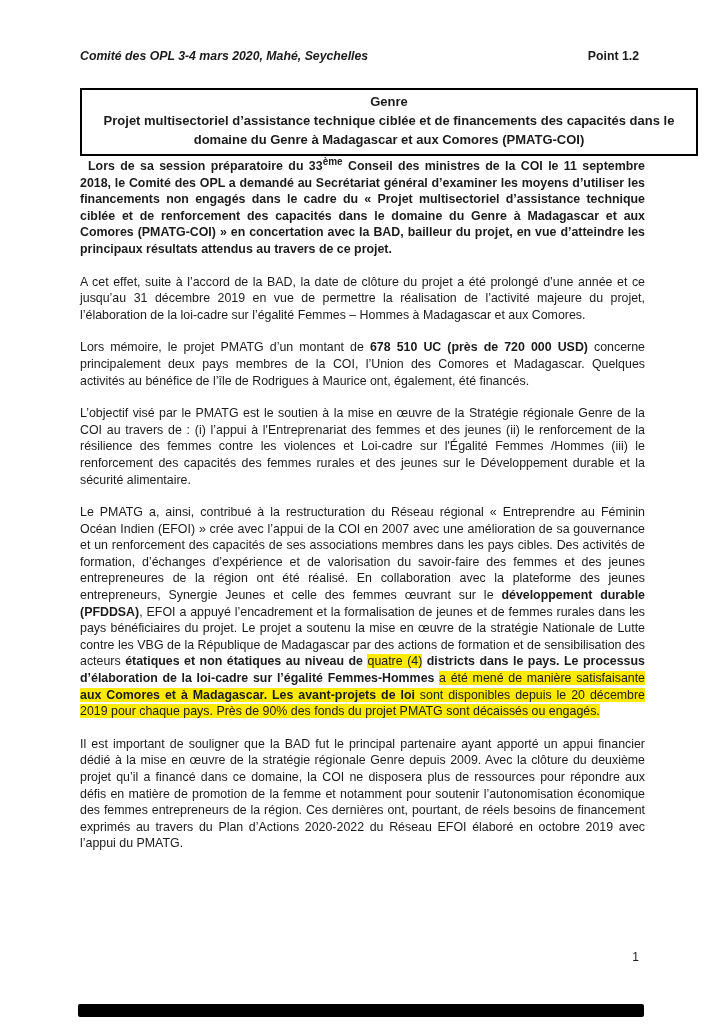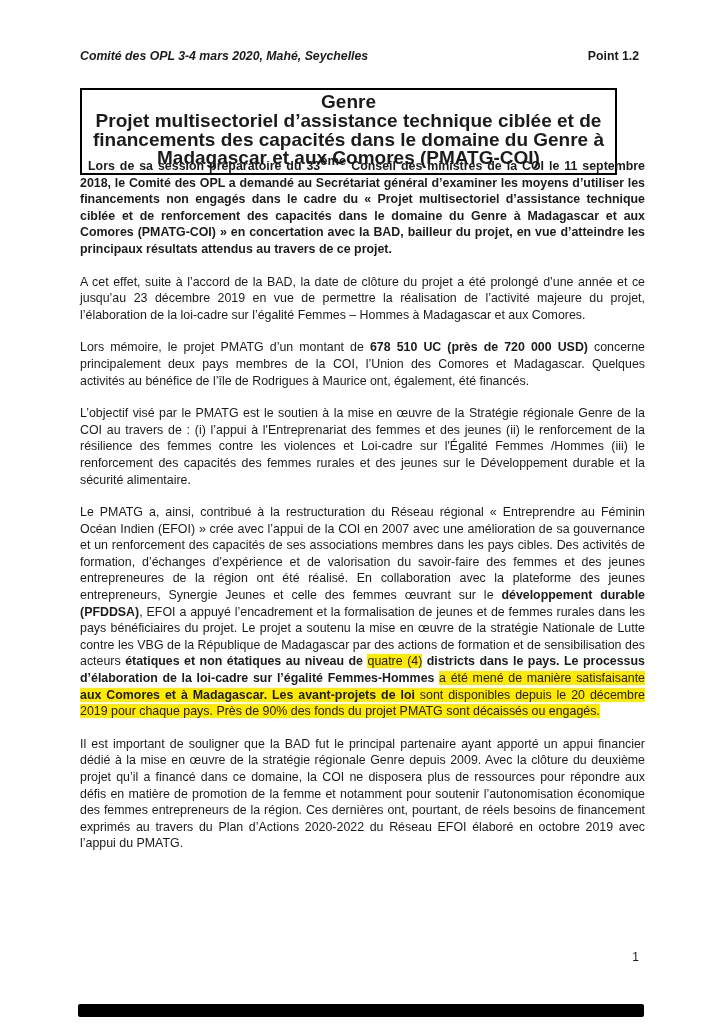--- a/index.html
+++ b/index.html
@@ -14,35 +14,35 @@
   .page{position:absolute;inset:0;}
   .doc-header{
     position:absolute;top:41px;left:80px;width:559px;
     display:flex;justify-content:space-between;align-items:baseline;
     font-size:12.3px;
     margin-top:8px;
   }
   .doc-header .event{font-weight:bold;font-style:italic;}
   .doc-header .point{font-weight:bold;font-style:normal;}
   .title-box{
-    position:absolute;top:88px;left:80px;width:537px;box-sizing:border-box;
+    position:absolute;top:88px;left:80px;width:618px;box-sizing:border-box;
     border:2px solid #000;
     padding:3px 8px 5px 8px;
-    text-align:center;font-weight:bold;font-size:19px;line-height:18.8px;
+    text-align:center;font-weight:bold;font-size:13px;line-height:18.8px;
   }
   .doc-body{
     position:absolute;top:158px;left:80px;width:565px;
     font-size:12.4px;line-height:16.6px;
     text-align:justify;
   }
   .doc-body p{margin:0 0 16px 0;}
   .doc-body p:first-child{text-indent:8px;}
   .b{font-weight:bold;}
   .h{background:var(--hl,#ffea00);}
-  sup{font-size:13px;line-height:0;}
+  sup{font-size:10px;line-height:0;}
   .page-number{
     position:absolute;top:950px;right:85px;
     font-size:12px;color:#1b1b1b;
   }
   .footer-bar{
     position:absolute;top:1004px;left:78px;width:566px;height:13px;
     background:#000;border-radius:2px;
   }
 </style>
 </head>
@@ -55,21 +55,21 @@
     <span class="point">Point 1.2</span>
   </div>
 
   <div class="title-box">
     <div>Genre</div>
     <div>Projet multisectoriel d’assistance technique ciblée et de financements des capacités dans le domaine du Genre à Madagascar et aux Comores (PMATG-COI)</div>
   </div>
 
   <div class="doc-body">
       <p><span class="b">Lors de sa session préparatoire du 33</span><sup class="b">ème</sup><span class="b"> Conseil des ministres de la COI le 11 septembre 2018, le Comité des OPL a demandé au Secrétariat général d’examiner les moyens d’utiliser les financements non engagés dans le cadre du « Projet multisectoriel d’assistance technique ciblée et de renforcement des capacités dans le domaine du Genre à Madagascar et aux Comores (PMATG-COI) » en concertation avec la BAD, bailleur du projet, en vue d’atteindre les principaux résultats attendus au travers de ce projet.</span></p>
-      <p><span>A cet effet, suite à l’accord de la BAD, la date de clôture du projet a été prolongé d’une année et ce jusqu’au 23 décembre 2019 en vue de permettre la réalisation de l’activité majeure du projet, l’élaboration de la loi-cadre sur l’égalité Femmes – Hommes à Madagascar et aux Comores.</span></p>
+      <p><span>A cet effet, suite à l’accord de la BAD, la date de clôture du projet a été prolongé d’une année et ce jusqu’au 31 décembre 2019 en vue de permettre la réalisation de l’activité majeure du projet, l’élaboration de la loi-cadre sur l’égalité Femmes – Hommes à Madagascar et aux Comores.</span></p>
       <p><span>Lors mémoire, le projet PMATG d’un montant de </span><span class="b">678 510 UC (près de 720 000 USD)</span><span> concerne principalement deux pays membres de la COI, l’Union des Comores et Madagascar. Quelques activités au bénéfice de l’île de Rodrigues à Maurice ont, également, été financés.</span></p>
       <p><span>L’objectif visé par le PMATG est le soutien à la mise en œuvre de la Stratégie régionale Genre de la COI au travers de : (i) l’appui à l'Entreprenariat des femmes et des jeunes (ii) le renforcement de la résilience des femmes contre les violences et Loi-cadre sur l'Égalité Femmes /Hommes (iii) le renforcement des capacités des femmes rurales et des jeunes sur le Développement durable et la sécurité alimentaire.</span></p>
       <p><span>Le PMATG a, ainsi, contribué à la restructuration du Réseau régional « Entreprendre au Féminin Océan Indien (EFOI) » crée avec l’appui de la COI en 2007 avec une amélioration de sa gouvernance et un renforcement des capacités de ses associations membres dans les pays cibles. Des activités de formation, d’échanges d’expérience et de valorisation du savoir-faire des femmes et des jeunes entrepreneures de la région ont été réalisé. En collaboration avec la plateforme des jeunes entrepreneurs, Synergie Jeunes et celle des femmes œuvrant sur le </span><span class="b">développement durable (PFDDSA)</span><span>, EFOI a appuyé l’encadrement et la formalisation de jeunes et de femmes rurales dans les pays bénéficiaires du projet. Le projet a soutenu la mise en œuvre de la stratégie Nationale de Lutte contre les VBG de la République de Madagascar par des actions de formation et de sensibilisation des acteurs </span><span class="b">étatiques et non étatiques au niveau de </span><span class="h">quatre (4)</span><span class="b"> districts dans le pays. Le processus d’élaboration de la loi-cadre sur l’égalité Femmes-Hommes </span><span class="h">a été mené de manière satisfaisante</span><span class="b h"> aux Comores et à Madagascar. Les avant-projets de loi </span><span class="h">sont disponibles depuis le 20 décembre 2019 pour chaque pays. Près de 90% des fonds du projet PMATG sont décaissés ou engagés.</span></p>
       <p><span>Il est important de souligner que la BAD fut le principal partenaire ayant apporté un appui financier dédié à la mise en œuvre de la stratégie régionale Genre depuis 2009. Avec la clôture du deuxième projet qu’il a financé dans ce domaine, la COI ne disposera plus de ressources pour répondre aux défis en matière de promotion de la femme et notamment pour soutenir l’autonomisation économique des femmes entrepreneurs de la région. Ces dernières ont, pourtant, de réels besoins de financement exprimés au travers du Plan d’Actions 2020-2022 du Réseau EFOI élaboré en octobre 2019 avec l’appui du PMATG.</span></p>
     </div>
 
   <div class="page-number">1</div>
 
   <div class="footer-bar"></div>
 

